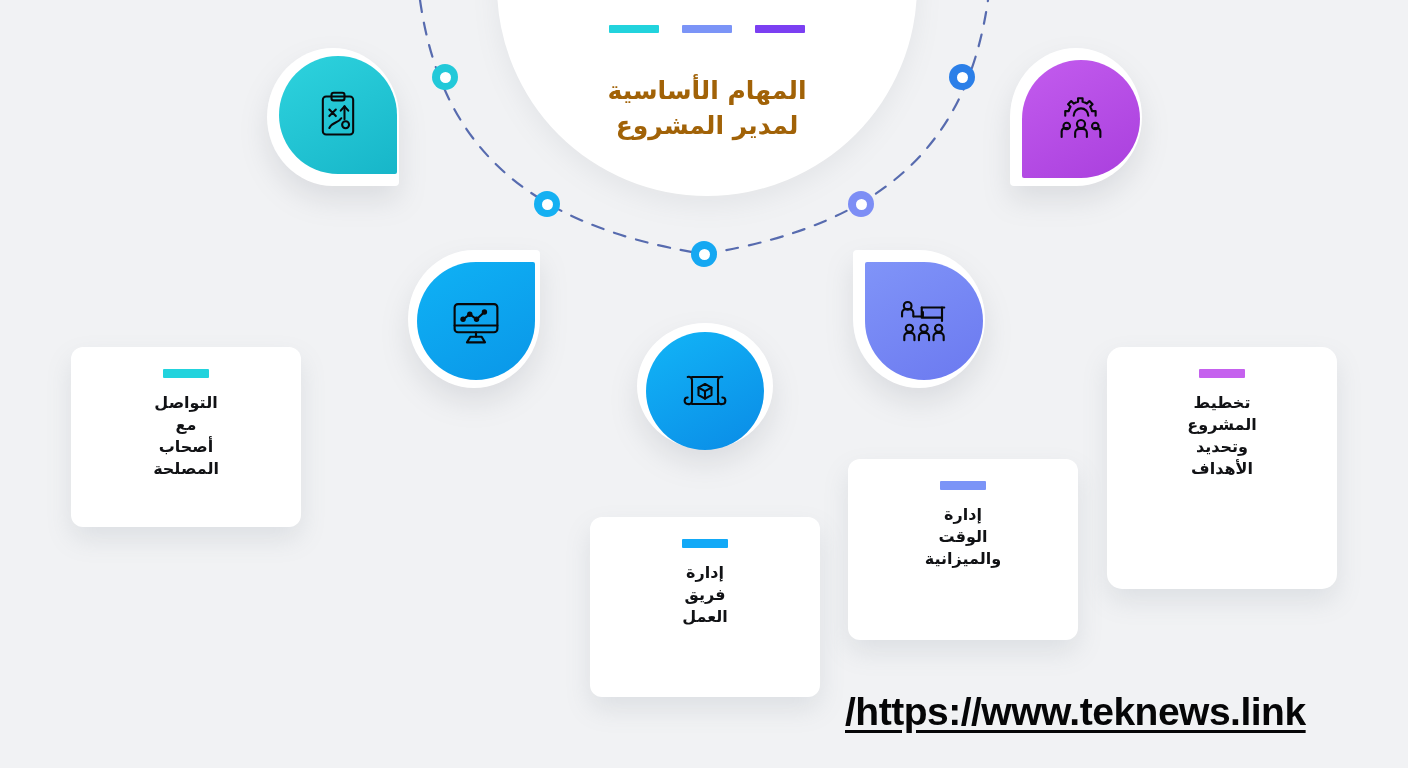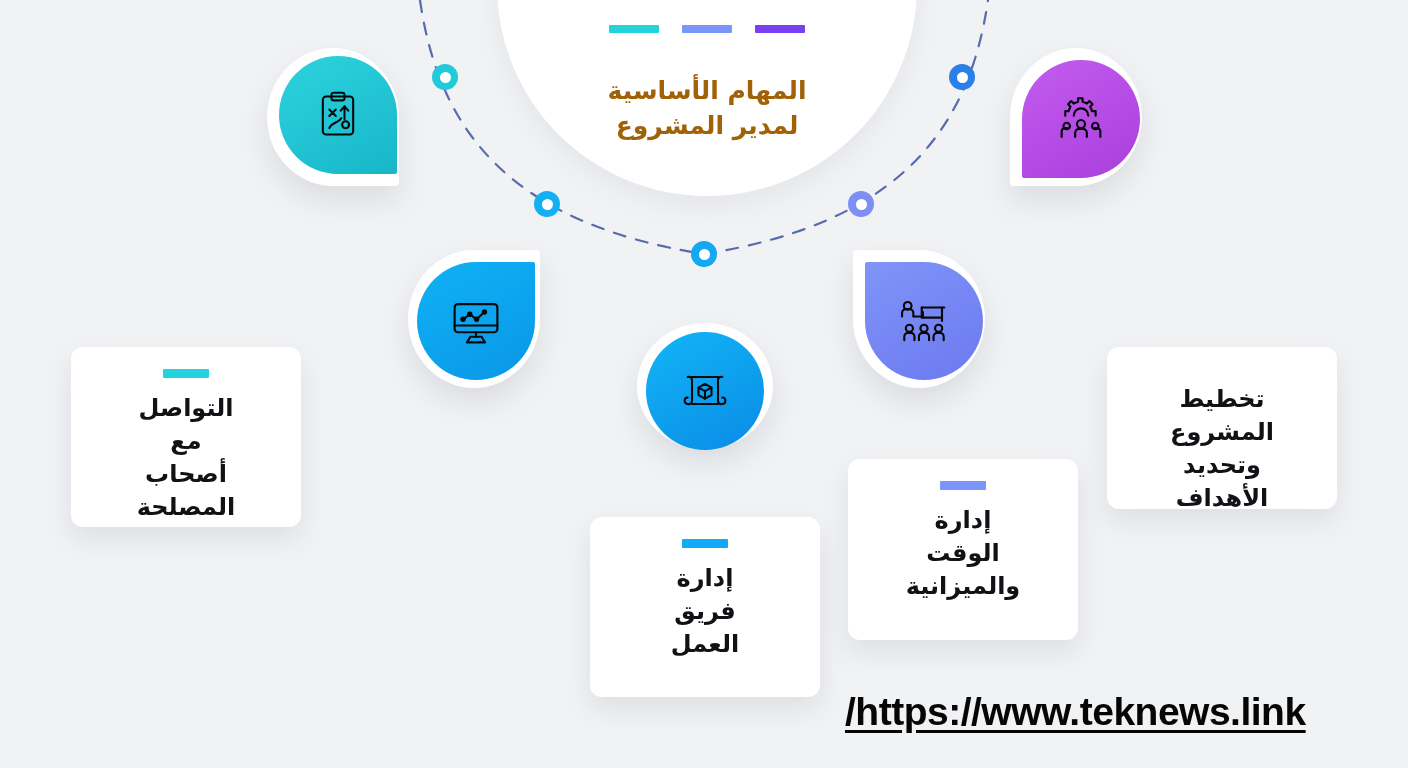--- a/index.html
+++ b/index.html
@@ -78,21 +78,21 @@
     background:#ffffff;
     border-radius:12px;
     box-shadow:0 12px 26px rgba(120,128,145,.16);
     display:flex;flex-direction:column;align-items:center;
     box-sizing:border-box;
     padding-top:22px;
   }
   .card i.bar{display:block;width:46px;height:9px;border-radius:1px;margin-bottom:14px;}
   .card .card-text{
     direction:rtl;text-align:center;
-    font-size:24px;font-weight:bold;line-height:1.38;
+    font-size:16px;font-weight:bold;line-height:1.38;
     color:#111215;white-space:pre-line;
     padding:0 14px;
   }
 
   
   .url{
     position:absolute;left:845px;top:690px;
     font-family:"Liberation Sans","DejaVu Sans",sans-serif;
     font-size:39px;font-weight:bold;color:#060607;
     text-decoration:underline;
@@ -223,21 +223,21 @@
 العمل</div>
   </div>
 
   <div class="card" id="cd3" style="left:848px;top:459px;width:230px;height:181px;">
     <i class="bar" style="background: rgb(123, 148, 247);"></i>
     <div class="card-text">إدارة
 الوقت
 والميزانية</div>
   </div>
 
-  <div class="card" id="cd4" style="left:1107px;top:347px;width:230px;height:162px;">
+  <div class="card" id="cd4" style="left:1107px;top:347px;width:230px;height:242px;border-radius:15px;">
     <i class="bar" style="background: rgb(197, 97, 238);"></i>
     <div class="card-text">تخطيط
 المشروع
 وتحديد
 الأهداف</div>
   </div>
 
   <a class="url" href="#">/https://www.teknews.link</a>
 
 </div>

